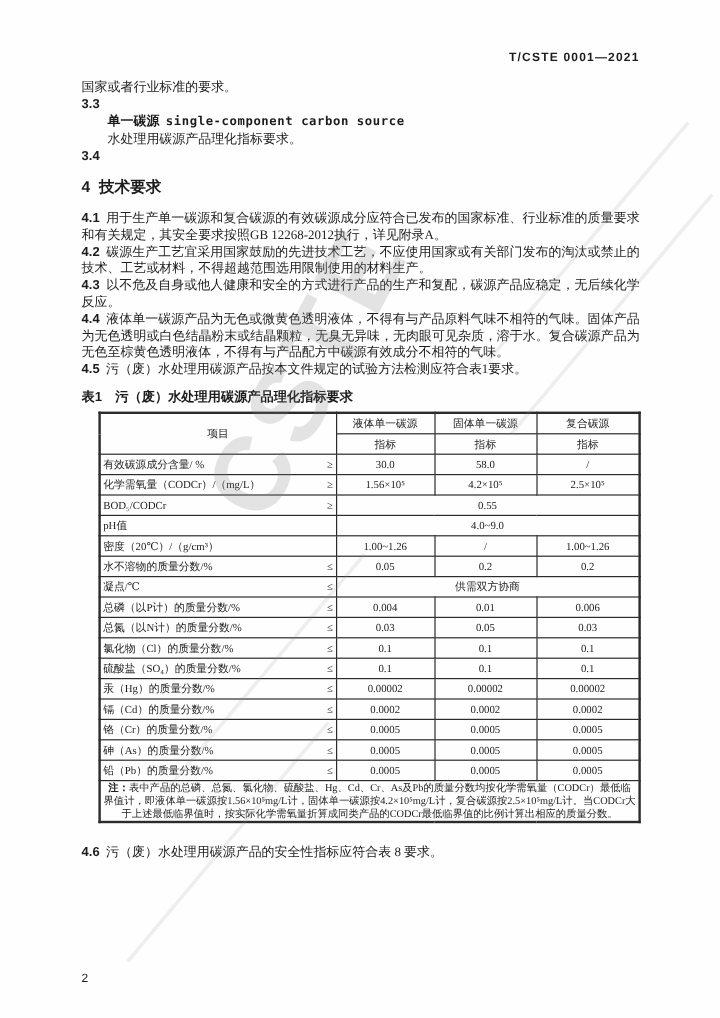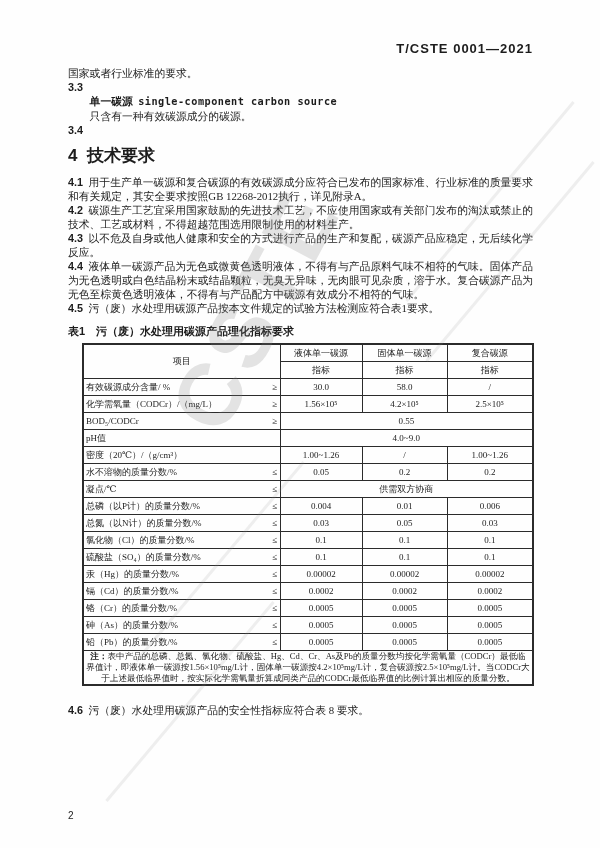--- a/index.html
+++ b/index.html
@@ -9,31 +9,31 @@
     color:#1c1c1c;
   }
   .page{
     position:relative;width:600px;height:848px;background:#fefefe;overflow:hidden;
   }
   .content{
     position:absolute;left:68px;top:42px;width:465px;
   }
   .std-no{
     text-align:right;font-family:"Liberation Sans","DejaVu Sans",sans-serif;
-    font-weight:bold;font-size:13px;letter-spacing:1px;margin:0 0 10px 0;
+    font-weight:bold;font-size:10px;letter-spacing:1px;margin:0 0 10px 0;
   }
   p{margin:0;font-size:10.8px;line-height:14px;}
   .clause-num{font-family:"Liberation Sans","DejaVu Sans",sans-serif;font-weight:bold;}
   .indent{text-indent:2em;}
   .term-line{text-indent:2em;}
   .term-zh{font-weight:bold;}
   .term-en{font-family:"DejaVu Sans Mono","Liberation Mono",monospace;font-weight:bold;font-size:10.2px;letter-spacing:0.5px;}
   .sec-title{
     font-family:"Liberation Sans","DejaVu Sans",sans-serif;font-weight:bold;
-    font-size:17px;margin-top:12px;margin-bottom:12px;
+    font-size:13px;margin-top:12px;margin-bottom:12px;
   }
   .body-block p{ text-align:justify; }
   .tbl-title{
     text-align:left;font-family:"Liberation Sans","DejaVu Sans",sans-serif;
     font-weight:bold;font-size:11px;margin-top:9px;margin-bottom:5px;
   }
   table.t1{
     border-collapse:collapse;margin-left:14px;width:452px;
     font-size:9px;table-layout:fixed;
   }
@@ -90,21 +90,21 @@
 
   <div class="content">
 
     <p class="std-no">T/CSTE 0001—2021</p>
 
     <div class="body-block">
       <p>国家或者行业标准的要求。</p>
 
       <p><span class="clause-num">3.3</span></p>
       <p class="term-line"><span class="term-zh">单一碳源</span>&nbsp;&nbsp;<span class="term-en">single-component carbon source</span></p>
-      <p class="indent">只含有一种有效碳源成分的碳源。</p>
+      <p class="indent">水处理用碳源产品理化指标要求。</p>
 
       <p><span class="clause-num">3.4</span></p>
     </div>
 
     <p class="sec-title"><span>4</span>&nbsp;&nbsp;<span>技术要求</span></p>
 
     <div class="body-block">
       <p><span class="clause-num">4.1</span>&nbsp;&nbsp;<span>用于生产单一碳源和复合碳源的有效碳源成分应符合已发布的国家标准、行业标准的质量要求和有关规定，其安全要求按照GB 12268-2012执行，详见附录A。</span></p>
       <p><span class="clause-num">4.2</span>&nbsp;&nbsp;<span>碳源生产工艺宜采用国家鼓励的先进技术工艺，不应使用国家或有关部门发布的淘汰或禁止的技术、工艺或材料，不得超越范围选用限制使用的材料生产。</span></p>
       <p><span class="clause-num">4.3</span>&nbsp;&nbsp;<span>以不危及自身或他人健康和安全的方式进行产品的生产和复配，碳源产品应稳定，无后续化学反应。</span></p>

